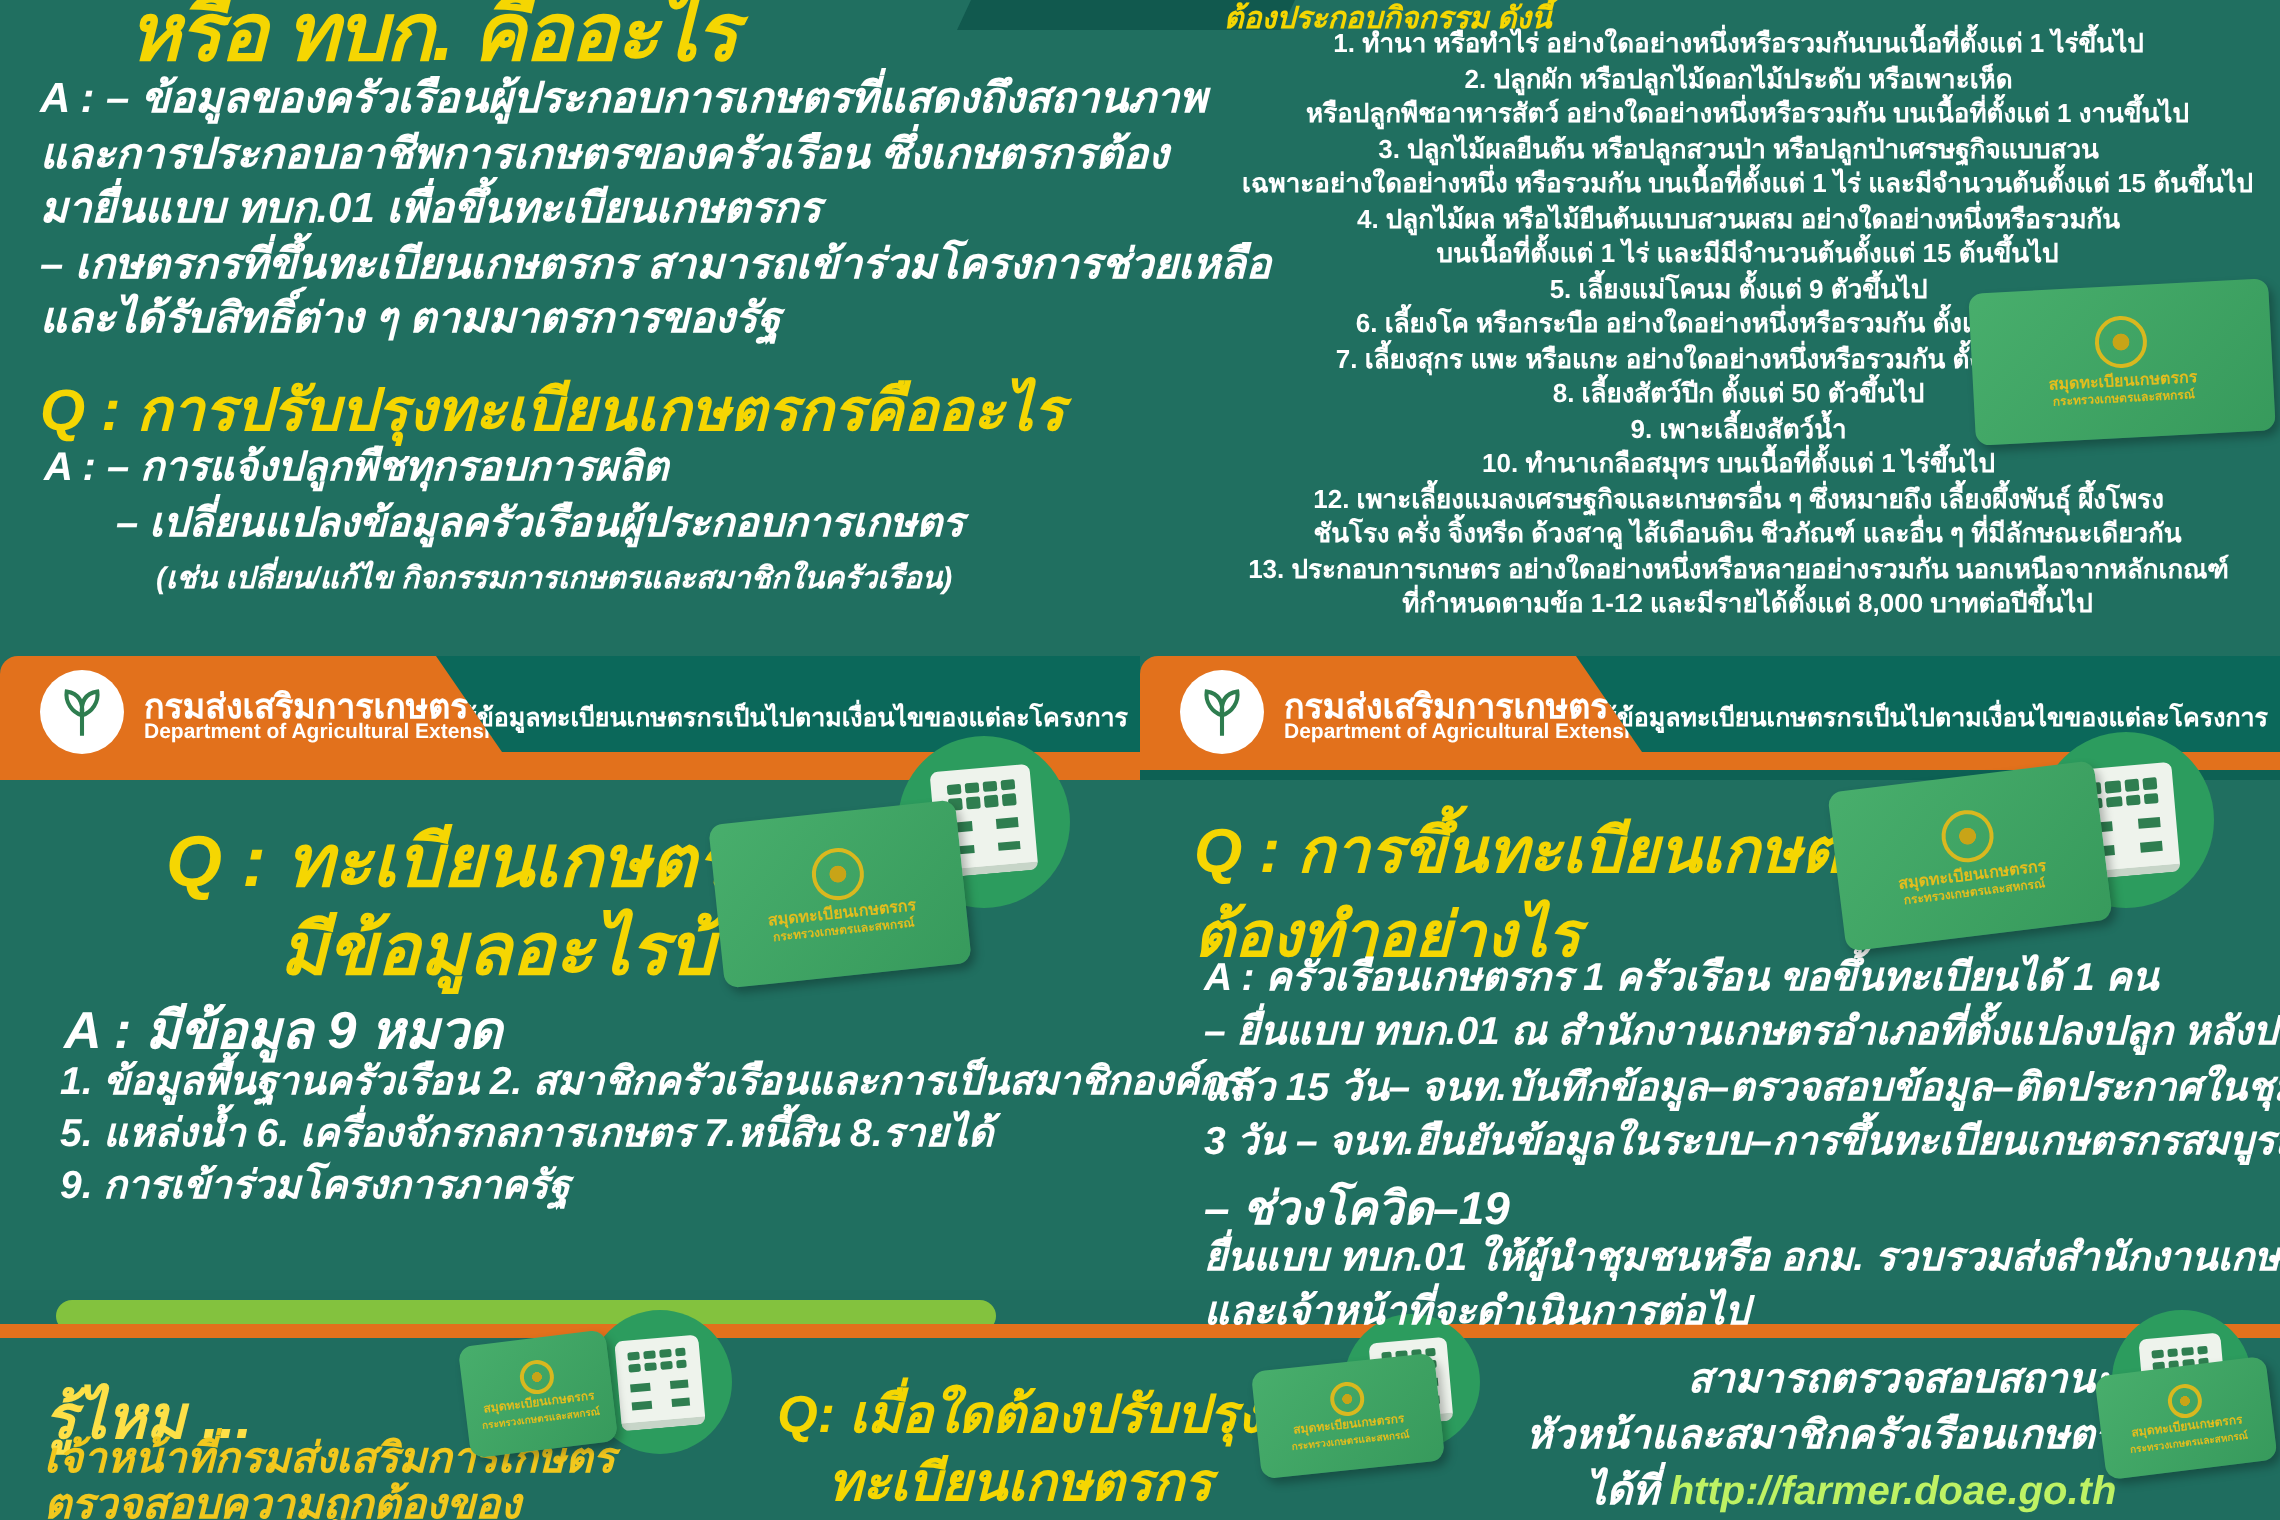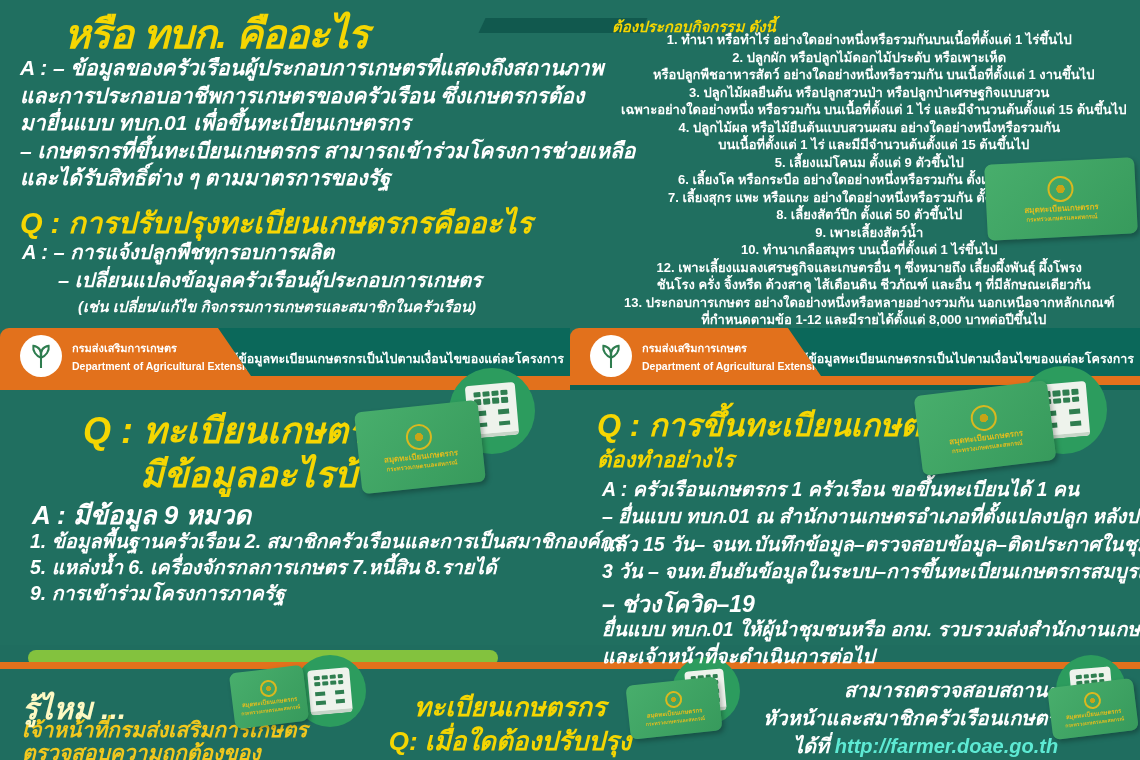--- a/index.html
+++ b/index.html
@@ -5,21 +5,21 @@
   html,body{margin:0;padding:0;background:#0a4d43;}
   .canvas{position:relative;width:1140px;height:760px;overflow:hidden;
           background:#206F60;font-family:"Liberation Sans",sans-serif;
           font-weight:bold;font-style:italic;}
   .abs{position:absolute;}
   .yellow{color:#F5D602;}
   .white{color:#FFFFFF;}
   .nw{white-space:nowrap;}
 
   
-  #top{position:absolute;left:0;top:0;width:1140px;height:328px;z-index:1;margin-top:18px;}
+  #top{position:absolute;left:0;top:0;width:1140px;height:328px;z-index:1;}
   #bannerRow{position:absolute;left:0;top:328px;width:1140px;height:62px;z-index:2;}
   #main{position:absolute;left:0;top:390px;width:1140px;height:255px;z-index:5;overflow:visible;}
   #footer{position:absolute;left:0;top:645px;width:1140px;height:115px;z-index:3;background:#1F6D5F;}
 
   
   .tl-heading{left:64px;top:-16px;font-size:40px;letter-spacing:-1px;}
   .tl-answer{left:20px;top:36px;font-size:21px;line-height:27.5px;}
   .tl-q2{left:20px;top:182px;font-size:29px;}
   .tl-a2{left:22px;top:220px;font-size:20px;line-height:28px;}
   .tl-a2 .ind{margin-left:36px;}
@@ -27,50 +27,50 @@
 
   
   .tr-heading{left:612px;top:-3px;font-size:15px;}
   .tr-list{left:612px;top:13px;font-size:13px;line-height:17.5px;font-weight:bold;font-style:normal;text-align:center;}
   .tr-list .cont{margin-left:9px;}
 
   
   .banner{position:absolute;top:0;width:570px;height:62px;background:#E2711C;border-radius:9px 0 0 0;overflow:hidden;}
   .banner .logo{position:absolute;left:20px;top:7px;width:42px;height:42px;border-radius:50%;background:#fff;
                 display:flex;align-items:center;justify-content:center;}
-  .banner .org-th{position:absolute;left:72px;top:11px;font-size:11px;font-style:normal;color:#fff;}
+  .banner .org-th{position:absolute;left:72px;top:11px;font-size:17px;font-style:normal;color:#fff;}
   .banner .org-en{position:absolute;left:72px;top:32px;font-size:10.5px;font-style:normal;color:#fff;}
   .banner .slab{position:absolute;left:218px;top:0;width:352px;height:48px;background:#0B685A;
                 clip-path:polygon(0 0,100% 0,100% 100%,33px 100%);
                 display:flex;align-items:flex-end;justify-content:flex-end;
                 padding:0 6px 7px 40px;box-sizing:border-box;}
   .banner .note{font-size:12.5px;color:#fff;font-style:normal;white-space:nowrap;}
   .banner-dark{position:absolute;left:570px;top:57px;width:570px;height:5px;background:#0D6154;}
 
   
   .bl-q1{left:83px;top:12px;font-size:36px;}
   .bl-q2{left:140px;top:56px;font-size:36px;}
   .bl-ahead{left:32px;top:104px;font-size:26px;}
   .bl-list{left:30px;top:138px;font-size:19.5px;line-height:26px;}
 
   
   .br-q1{left:597px;top:10px;font-size:31px;}
-  .br-q2{left:597px;top:52px;font-size:22px;}
+  .br-q2{left:597px;top:52px;font-size:31px;}
   .br-alist{left:602px;top:86px;font-size:19.5px;line-height:27.3px;}
   .br-covid{left:602px;top:196px;font-size:23px;}
   .br-clist{left:602px;top:226px;font-size:19.5px;line-height:27px;}
 
   
   .lg-bar{position:absolute;left:28px;top:5px;width:470px;height:16px;background:#83C23E;border-radius:9px;}
   .orange-line{position:absolute;left:0;top:17px;width:1140px;height:7px;background:#E2711C;}
-  .ft-know{left:22px;top:40px;font-size:30px;color:#fef9c3;}
+  .ft-know{left:22px;top:40px;font-size:30px;color:#fde047;}
   .ft-knowlines{left:22px;top:73px;font-size:21px;color:#F2C81E;line-height:23px;}
   .ft-q{left:385px;top:45px;width:250px;text-align:center;font-size:26px;line-height:34px;}
   .ft-check{left:763px;top:31px;font-size:20px;line-height:28px;text-align:right;}
-  .ft-url{color:#5eead4;}
+  .ft-url{color:#bef264;}
 
   
   .card{position:absolute;background:linear-gradient(135deg,#48AE6C,#379A5C);
         border-radius:7px;box-shadow:2px 3px 5px rgba(0,0,0,.28);
         display:flex;flex-direction:column;align-items:center;justify-content:center;gap:2px;z-index:2;}
   .card .emb{border-radius:50%;border:2px solid #D9B81F;box-sizing:border-box;
              background:radial-gradient(#C8A417 26%,rgba(0,0,0,0) 28%);}
   .card .cl{color:#E2BD1E;font-weight:bold;font-style:normal;white-space:nowrap;line-height:1.15;}
   .card-lg .emb{width:26px;height:26px;}
   .card-lg .cl1{font-size:8px;}
@@ -291,22 +291,22 @@
           </div>
       </div>
     </div>
     <div class="card card-sm" style="left:232px;top:24px;width:74px;height:56px;transform:rotate(-7deg);">
       <div class="emb"></div>
       <div class="cl cl1">สมุดทะเบียนเกษตรกร</div>
       <div class="cl cl2">กระทรวงเกษตรและสหกรณ์</div>
     </div>
 
     <div class="abs yellow ft-q">
+      <div class="nw">Q: เมื่อใดต้องปรับปรุง</div>
       <div class="nw">ทะเบียนเกษตรกร</div>
-      <div class="nw">Q: เมื่อใดต้องปรับปรุง</div>
     </div>
 
     <div class="circle" style="left:672px;top:12px;width:68px;height:68px;">
       <div class="calc">
         <div class="keys">
             <span></span>
             <span></span>
             <span></span>
             <span></span>
             <span></span>

